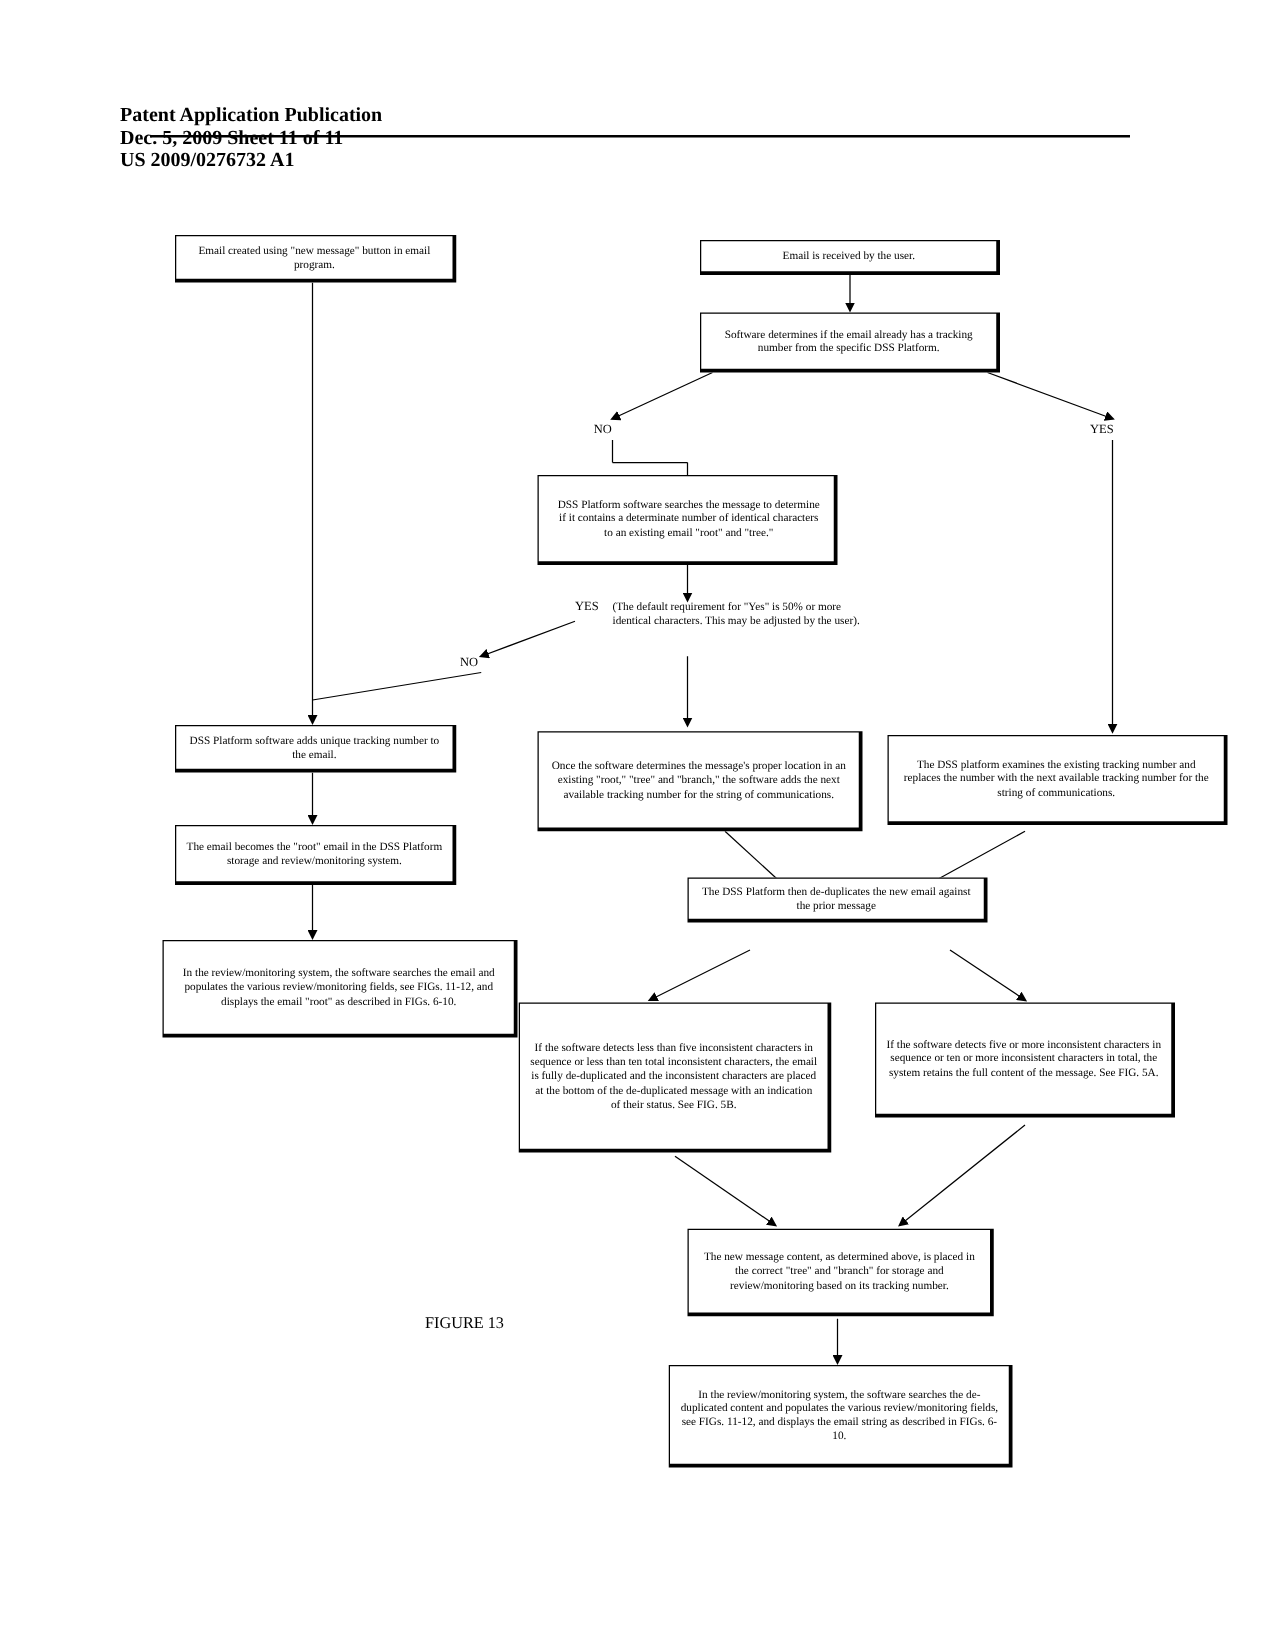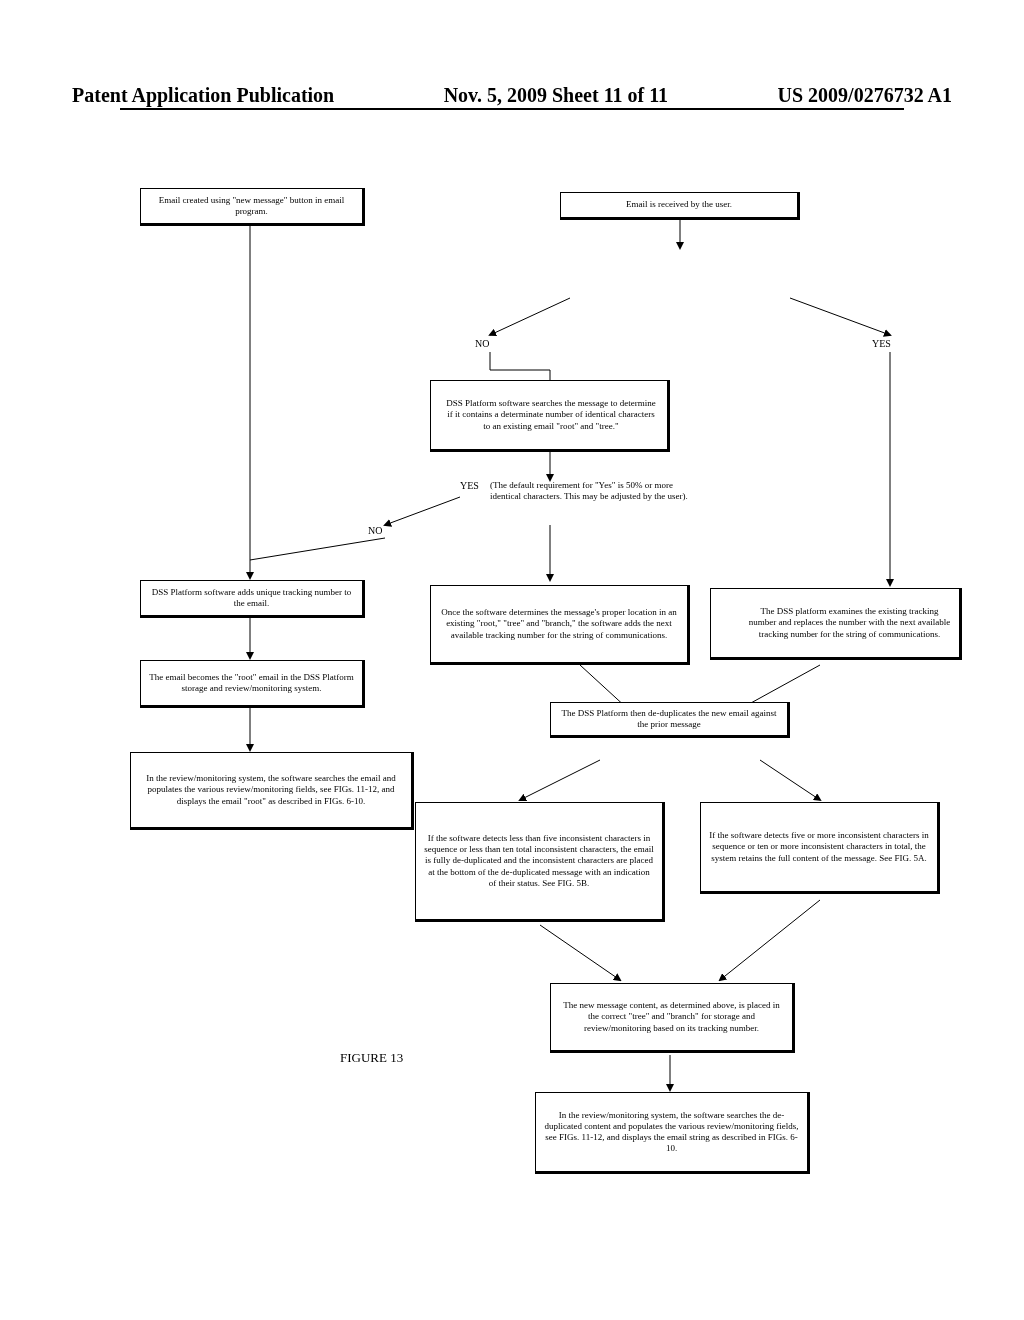--- a/index.html
+++ b/index.html
@@ -9,25 +9,26 @@
     background: #fff;
     font-family: "Times New Roman", serif;
     position: relative;
     color: #000;
   }
   .header {
     position: absolute;
     top: 84px;
     left: 0;
     width: 100%;
-    padding: 0 72px;
+    padding: 0 96px;
     display: flex;
     justify-content: space-between;
-    font-size: 20px;
+    font-size: 16px;
     font-weight: bold;
+    flex-direction: column;
   }
   .rule {
     position: absolute;
     top: 108px;
     left: 120px;
     right: 120px;
     border-top: 2px solid #000;
   }
   .canvas {
     position: absolute;
@@ -70,21 +71,21 @@
     width: 100%;
     height: 100%;
     pointer-events: none;
   }
 </style>
 </head>
 <body>
 
 <div class="header">
   <span>Patent Application Publication</span>
-  <span>Nov. 5, 2009  Sheet 11 of 11</span>
+  <span>Dec. 5, 2009  Sheet 11 of 11</span>
   <span>US 2009/0276732 A1</span>
 </div>
 <div class="rule"></div>
 
 <div class="canvas">
 
   <svg class="lines" viewBox="0 0 784 1060">
     <defs>
       <marker id="ah" markerWidth="8" markerHeight="8" refX="6" refY="4" orient="auto">
         <path d="M0,0 L8,4 L0,8 Z" fill="#000"></path>
@@ -126,40 +127,41 @@
     <line x1="420" y1="745" x2="500" y2="800" stroke="#000" stroke-width="1" marker-end="url(#ah)"></line>
     <line x1="700" y1="720" x2="600" y2="800" stroke="#000" stroke-width="1" marker-end="url(#ah)"></line>
 
     <line x1="550" y1="875" x2="550" y2="910" stroke="#000" stroke-width="1" marker-end="url(#ah)"></line>
   </svg>
 
   <div class="box" style="left:20px; top:8px; width:225px; height:38px;">Email created using "new message" button in email program.</div>
 
   <div class="box" style="left:440px; top:12px; width:240px; height:28px;">Email is received by the user.</div>
 
+  <div class="box" style="left:440px; top:70px; width:240px; height:48px;">Software determines if the email already has a tracking number from the specific DSS Platform.</div>
 
   <div class="edge-label" style="left:355px; top:158px;">NO</div>
   <div class="edge-label" style="left:752px; top:158px;">YES</div>
 
   <div class="box" style="left:310px; top:200px; width:240px; height:72px;padding-left:12px;">DSS Platform software searches the message to determine if it contains a determinate number of identical characters to an existing email "root" and "tree."</div>
 
   <div class="edge-label" style="left:248px; top:345px;">NO</div>
 
   <div class="edge-label" style="left:340px; top:300px;">YES</div>
   <div class="edge-note" style="left:370px; top:300px; width:210px;">(The default requirement for "Yes" is 50% or more identical characters. This may be adjusted by the user).</div>
 
   <div class="box" style="left:20px; top:400px; width:225px; height:38px;">DSS Platform software adds unique tracking number to the email.</div>
 
   <div class="box" style="left:20px; top:480px; width:225px; height:48px;">The email becomes the "root" email in the DSS Platform storage and review/monitoring system.</div>
 
   <div class="box" style="left:10px; top:572px; width:284px; height:78px;">In the review/monitoring system, the software searches the email and populates the various review/monitoring fields, see FIGs. 11-12, and displays the email "root" as described in FIGs. 6-10.</div>
 
   <div class="box" style="left:310px; top:405px; width:260px; height:80px;">Once the software determines the message's proper location in an existing "root," "tree" and "branch," the software adds the next available tracking number for the string of communications.</div>
 
-  <div class="box" style="left:590px; top:408px; width:252px; height:72px;padding-left:37px;">The DSS platform examines the existing tracking number and replaces the number with the next available tracking number for the string of communications.</div>
+  <div class="box" style="left:590px; top:408px; width:272px; height:72px;">The DSS platform examines the existing tracking number and replaces the number with the next available tracking number for the string of communications.</div>
 
   <div class="box" style="left:430px; top:522px; width:240px; height:36px;font-family:Liberation Serif, serif;">The DSS Platform then de-duplicates the new email against the prior message</div>
 
   <div class="box" style="left:295px; top:622px; width:250px; height:120px;">If the software detects less than five inconsistent characters in sequence or less than ten total inconsistent characters, the email is fully de-duplicated and the inconsistent characters are placed at the bottom of the de-duplicated message with an indication of their status. See FIG. 5B.</div>
 
   <div class="box" style="left:580px; top:622px; width:240px; height:92px;">If the software detects five or more inconsistent characters in sequence or ten or more inconsistent characters in total, the system retains the full content of the message. See FIG. 5A.</div>
 
   <div class="box" style="left:430px; top:803px; width:245px; height:70px;">The new message content, as determined above, is placed in the correct "tree" and "branch" for storage and review/monitoring based on its tracking number.</div>
 
   <div class="box" style="left:415px; top:912px; width:275px; height:82px;">In the review/monitoring system, the software searches the de-duplicated content and populates the various review/monitoring fields, see FIGs. 11-12, and displays the email string as described in FIGs. 6-10.</div>

